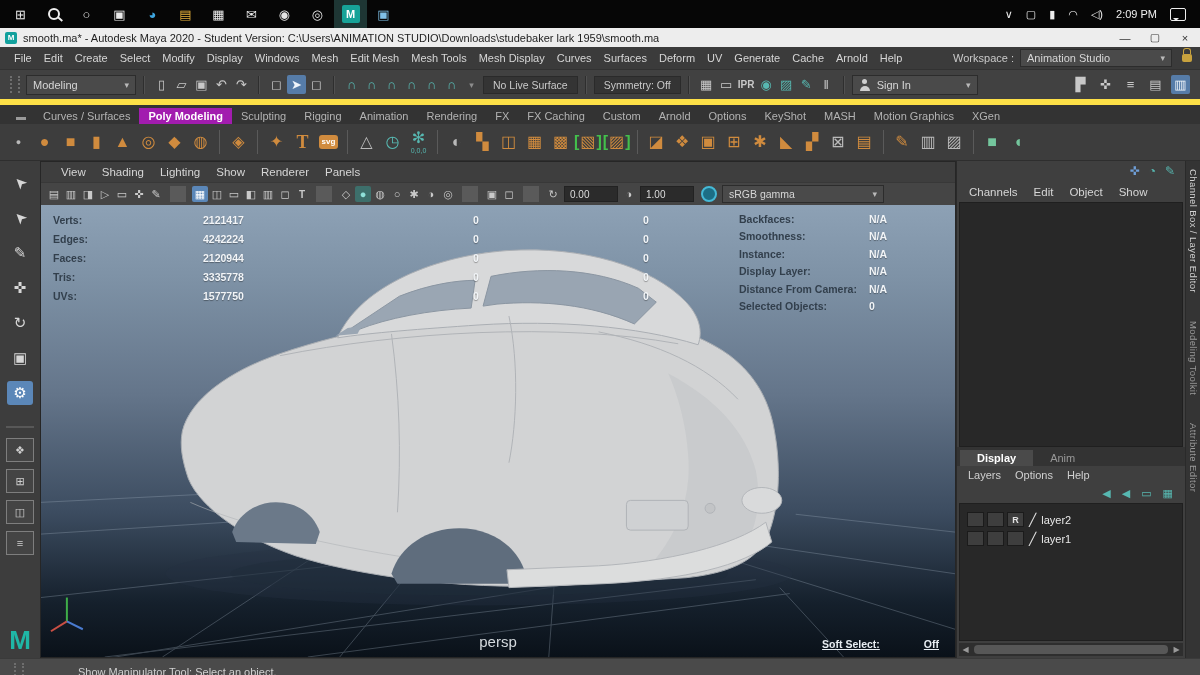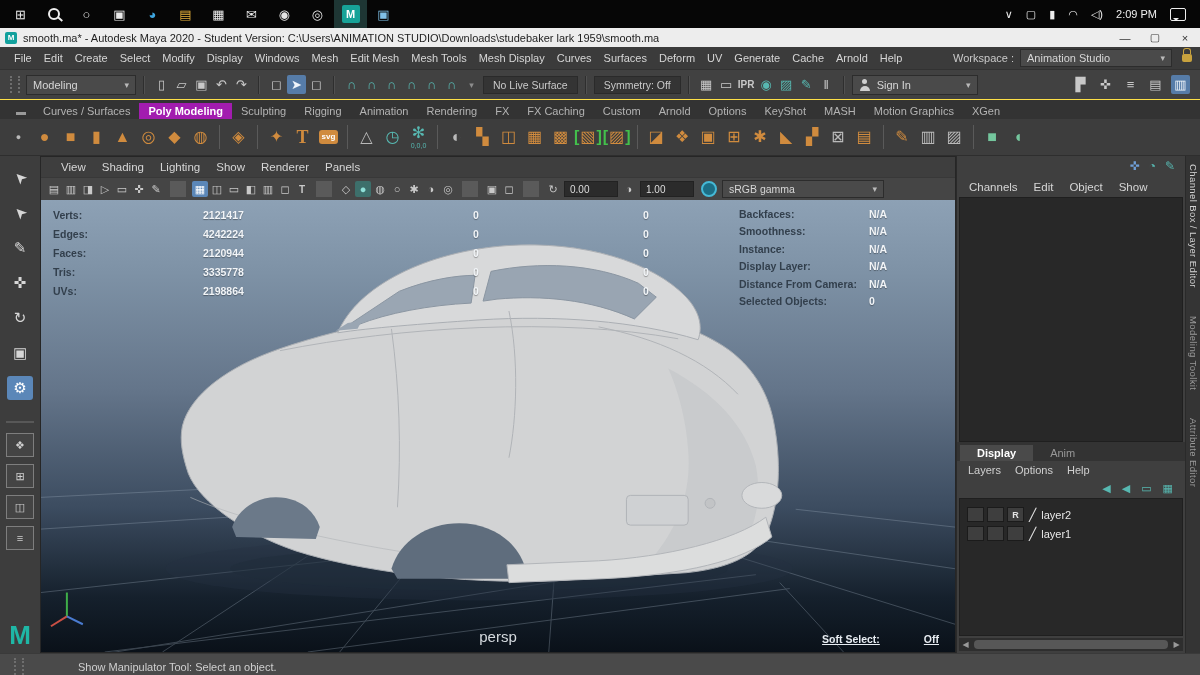--- a/index.html
+++ b/index.html
@@ -31,21 +31,21 @@
   .menubar{height:22px;background:#3b3b3b;display:flex;align-items:center;font-size:11px;color:#d6d6d6;padding-left:8px;border-bottom:1px solid #323232;}
   .menu{padding:0 6px;white-space:nowrap;}
   .workspace{margin-left:auto;display:flex;align-items:center;gap:6px;padding-right:8px;}
   .ws-label{color:#c9c9c9;}
   .dd{background:#4a4a4a;border:1px solid #2c2c2c;height:16px;display:flex;align-items:center;padding:0 6px;font-size:11px;color:#d6d6d6;}
   .dd::after{content:"▾";margin-left:auto;color:#b9b9b9;font-size:9px;padding-left:8px;}
   .ws-select{width:138px;}
   .lock{width:10px;height:8px;background:#c8a23e;border-radius:2px;position:relative;margin-left:4px;}
   .lock::before{content:"";position:absolute;width:6px;height:5px;border:1.5px solid #c8a23e;border-bottom:none;border-radius:3px 3px 0 0;top:-6px;left:1px;}
   
-  .statusline{height:29px;background:#414141;border-bottom:1px solid #fde047;display:flex;align-items:center;padding:0 6px;gap:2px;color:#c6c6c6;}
+  .statusline{height:29px;background:#414141;border-bottom:6px solid #fde047;display:flex;align-items:center;padding:0 6px;gap:2px;color:#c6c6c6;}
   .grip{width:6px;height:17px;border-left:2px dotted #6e6e6e;border-right:2px dotted #6e6e6e;margin:0 4px;}
   .mode-dd{width:96px;height:18px;}
   .gsep{width:0;height:18px;border-left:1px solid #2e2e2e;border-right:1px solid #505050;margin:0 5px;}
   .ic-row{display:flex;align-items:center;gap:1px;}
   .sl-ic{min-width:19px;height:19px;display:flex;align-items:center;justify-content:center;font-size:13px;color:#c8c8c8;}
   .teal{color:#57b8b1;}
   .dim{color:#8d8d8d;font-size:9px;}
   .txt .g{font-size:10px;font-weight:bold;}
   .active-blue{background:#567ca8;border-radius:2px;color:#eef4fa;}
   .field{background:#343434;border:1px solid #2a2a2a;height:16px;font-size:10.5px;display:flex;align-items:center;padding:0 9px;color:#c9c9c9;white-space:nowrap;}
@@ -782,21 +782,21 @@
 
             <div class="hud-row">
               <span class="lbl">Tris:</span>
               <span class="v1">3335778</span>
               <span class="v2">0</span>
               <span class="v3">0</span>
             </div>
 
             <div class="hud-row">
               <span class="lbl">UVs:</span>
-              <span class="v1">2198864</span>
+              <span class="v1">1577750</span>
               <span class="v2">0</span>
               <span class="v3">0</span>
             </div>
           </div>
 
         <div class="hud-right">
 
             <div class="hudr-row">
               <span class="lbl">Backfaces:</span>
               <span class="v">N/A</span>

